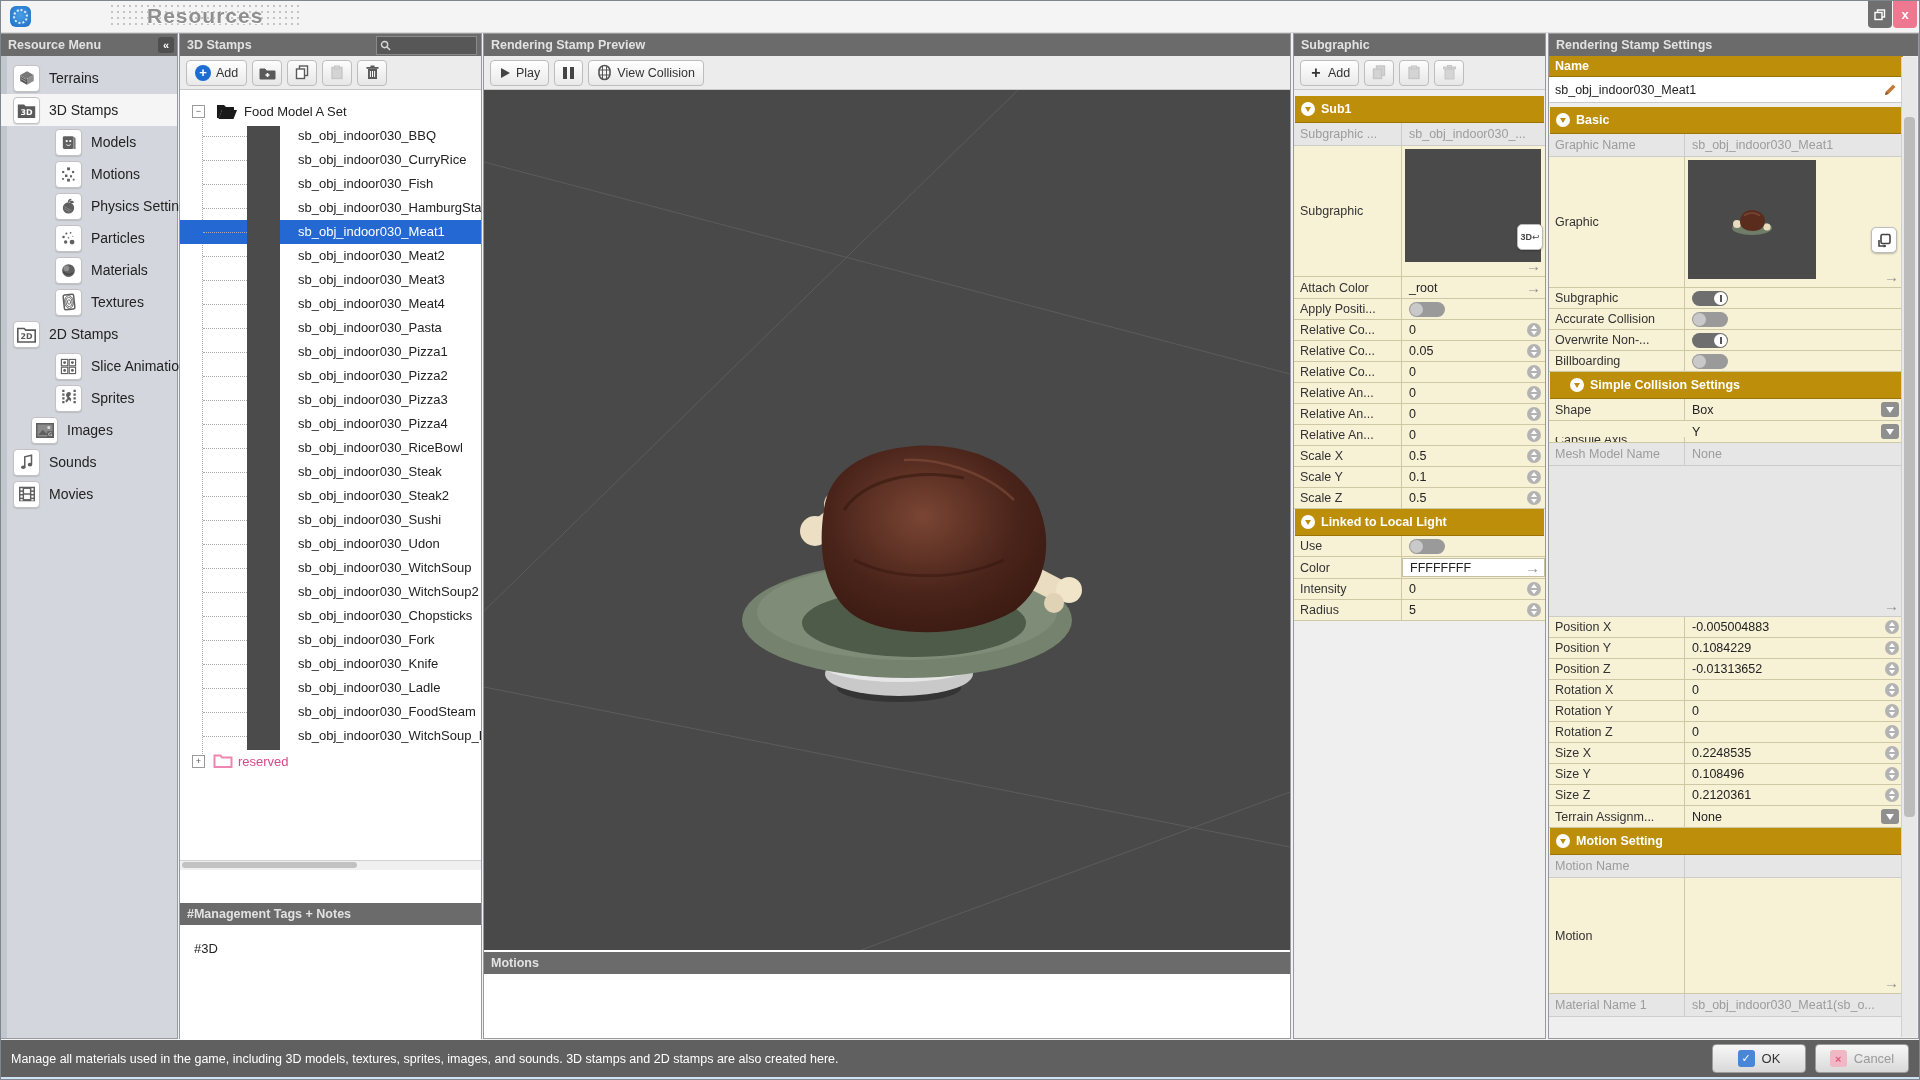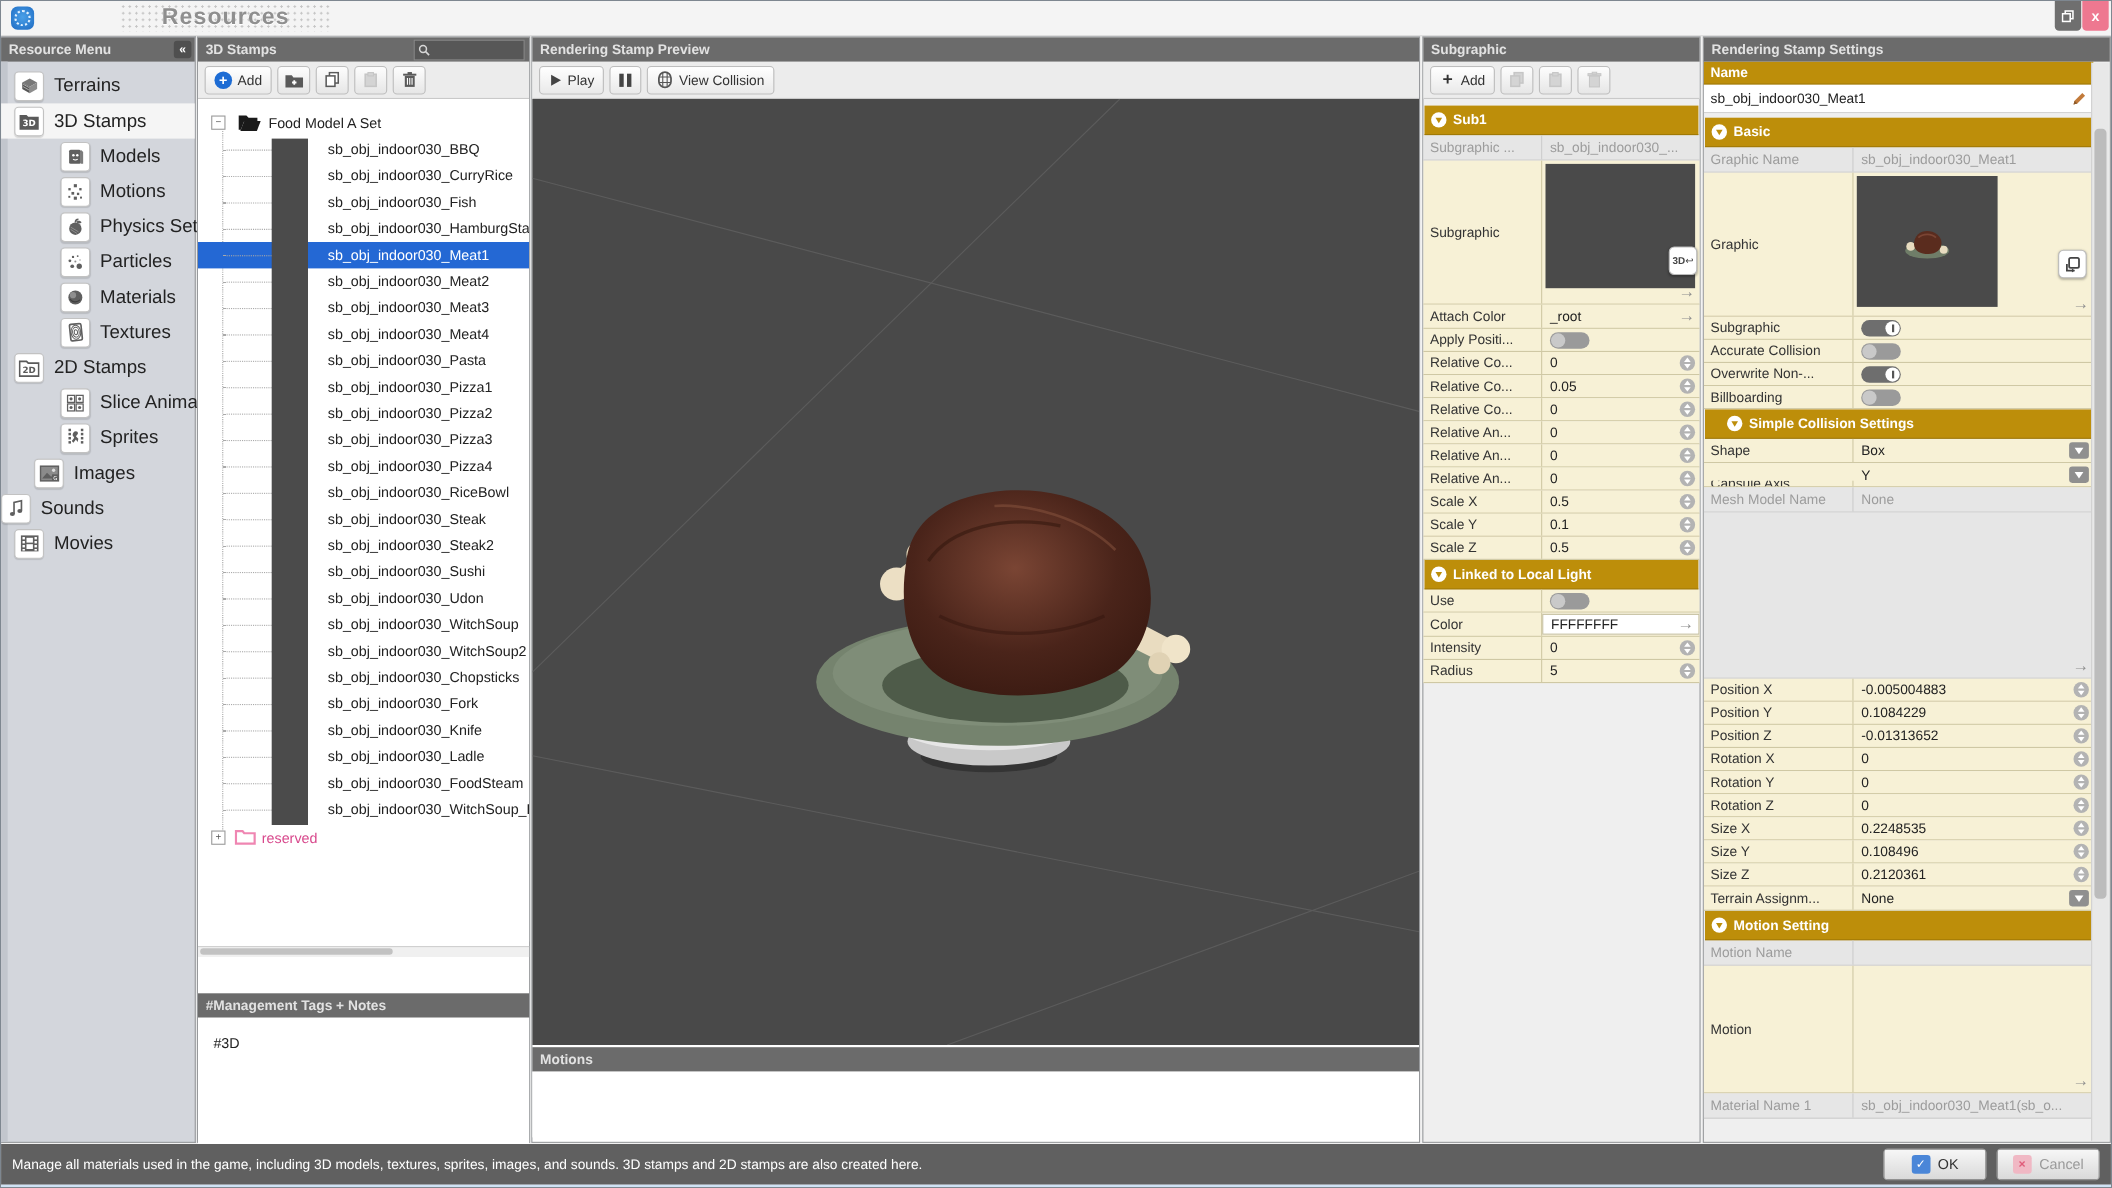--- a/index.html
+++ b/index.html
@@ -34,21 +34,21 @@
   
   #sidebar{left:0;width:177px;background:#d3d6dc;border-left:none;}
   #sidebar .phead{padding-right:4px;}
   .collapse-btn{position:absolute;right:3px;top:3px;width:16px;height:16px;background:#4f4f4f;color:#fff;
       border-radius:3px;display:flex;align-items:center;justify-content:center;font-size:11px;}
   #sidebar-strip{position:absolute;left:0;top:22px;bottom:0;width:6px;background:#c2c6cd;}
   .sb-row{position:relative;height:32px;display:flex;align-items:center;}
   .sb-row.sel{background:#f5f5f5;}
   .sb-icon-box{width:25px;height:25px;background:#fff;border:1px solid #c2c2c2;border-radius:4px;
       display:flex;align-items:center;justify-content:center;flex:0 0 auto;box-shadow:0 1px 1px rgba(0,0,0,.12);}
-  .sb-label{margin-left:9px;font-size:17px;color:#222;white-space:nowrap;}
+  .sb-label{margin-left:9px;font-size:14px;color:#222;white-space:nowrap;}
   
   #stampsPanel{left:178px;width:303px;}
   .search-box{position:absolute;right:4px;top:2px;width:93px;height:17px;background:#575757;border:1px solid #8a8a8a;
       display:flex;align-items:center;padding:0 3px;}
   #tree{position:relative;height:766px;background:#fff;overflow:hidden;}
   .tree-guide-v{position:absolute;left:22px;top:22px;width:1px;height:656px;border-left:1px dotted #a9a9a9;}
   .tree-root-row,.tree-reserved-row{position:relative;height:26px;display:flex;align-items:center;}
   .expander{position:absolute;left:12px;width:11px;height:11px;background:#fff;border:1px solid #9a9a9a;
       display:flex;align-items:center;justify-content:center;font-size:9px;color:#555;line-height:1;z-index:5;}
   #tree-strip{position:absolute;left:67px;top:36px;width:33px;height:624px;background:#4b4b4b;z-index:3;}
@@ -299,21 +299,21 @@
               <rect x="1" y="1" width="22" height="18" fill="#8b8b8b"></rect>
               <rect x="1" y="1" width="22" height="18" fill="none" stroke="#5f5f5f" stroke-width="2"></rect>
               <path d="M3 16l6-7 5 5 3-3 4 5z" fill="#5f5f5f"></path>
               <circle cx="17" cy="6" r="2" fill="#ddd"></circle>
               <rect x="15" y="11" width="8" height="8" fill="#5f5f5f"></rect>
               <text x="19" y="17.5" text-anchor="middle" font-size="6.5" fill="#fff" font-family="DejaVu Sans">G</text>
             </svg>
           </span>
           <span class="sb-label">Images</span>
         </div>
-        <div class="sb-row" style="">
+        <div class="sb-row" style="padding-left: 12px;">
           <span class="sb-icon-box">
             <svg width="16" height="18" viewBox="0 0 20 24">
               <path d="M7 19V5l9-2v12" fill="none" stroke="#5f5f5f" stroke-width="2"></path>
               <ellipse cx="5" cy="19" rx="3" ry="2.4" fill="#5f5f5f"></ellipse>
               <ellipse cx="14" cy="15.5" rx="3" ry="2.4" fill="#5f5f5f"></ellipse>
             </svg>
           </span>
           <span class="sb-label">Sounds</span>
         </div>
         <div class="sb-row" style="padding-left: 12px;">

